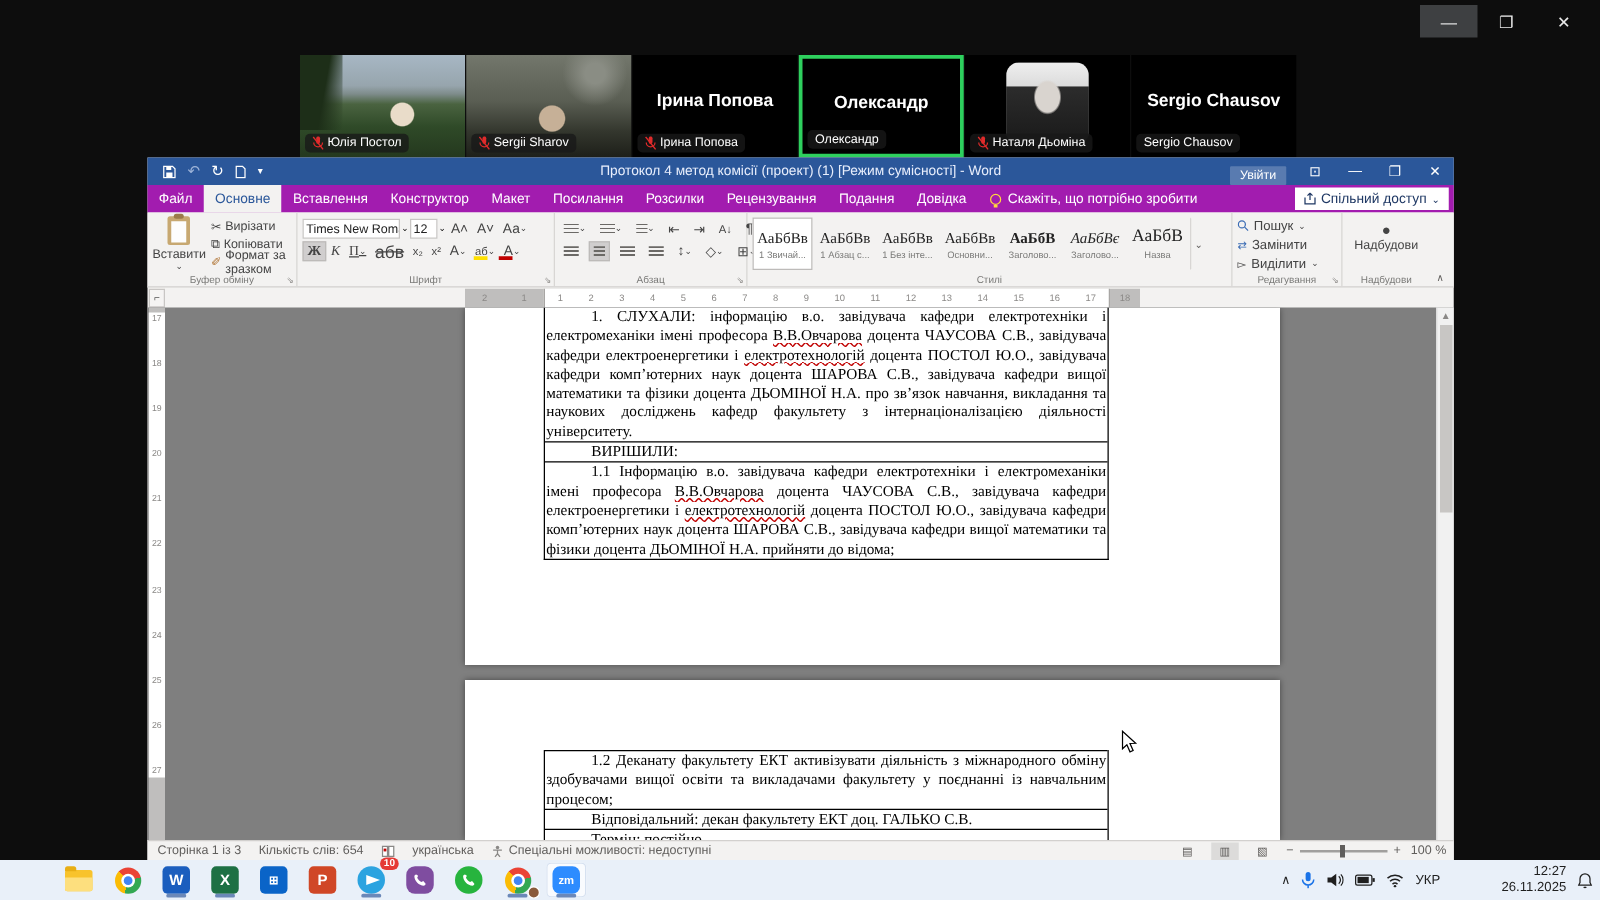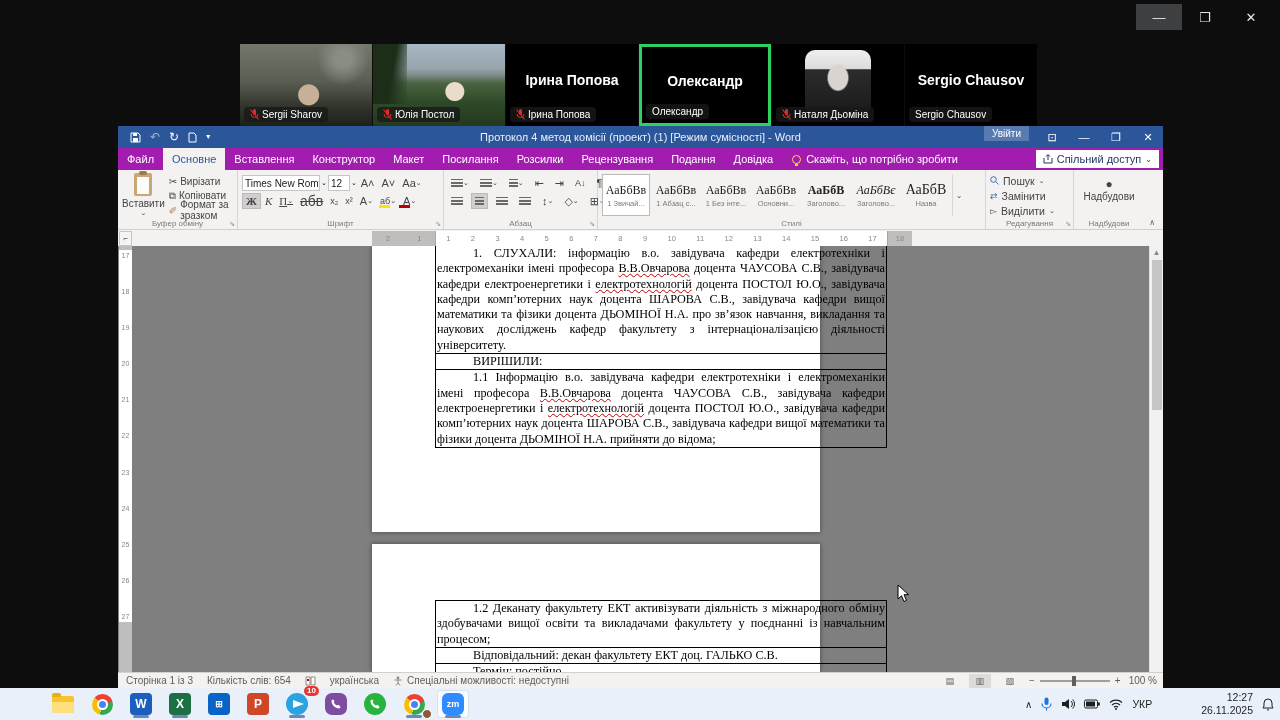--- a/index.html
+++ b/index.html
@@ -34,21 +34,21 @@
       background-color:#e8e8e8; }
   .mic-off { flex:0 0 auto; display:inline-block; }
 
   
   .word { position:absolute; left:118px; top:126px; width:1045px; height:562px; background:#f3f2f1; font-family:"Liberation Sans", sans-serif; }
 
   .w-titlebar { position:absolute; left:0; top:0; right:0; height:22px; background:#2b579a; color:#fff; font-size:11px; display:flex; align-items:center; }
   .qat { display:flex; align-items:center; gap:9px; padding-left:12px; }
   .qat span { font-size:12px; line-height:1; }
   .w-title { position:absolute; left:0; right:0; text-align:center; font-size:11px; color:#e8eefc; pointer-events:none; }
-  .w-title-right { position:absolute; right:0; top:0; height:22px; display:flex; align-items:flex-start; gap:2px;padding-left:20px; }
+  .w-title-right { position:absolute; right:0; top:0; height:22px; display:flex; align-items:flex-end; gap:2px;padding-left:20px; }
   .signin-btn { background:rgba(255,255,255,.22); color:#fff; font-size:10px; padding:2px 8px; border-radius:1px; margin-right:6px; }
   .w-ctrl { width:30px; height:22px; display:flex; align-items:center; justify-content:center; color:#fff; font-size:11px; }
 
   .w-tabs { position:absolute; left:0; top:22px; right:0; height:22px; background:#a21caf; display:flex; align-items:center; font-size:11px; color:#fff; }
   .w-tab { padding:3px 9px 4px; height:22px; display:flex; align-items:center; }
   .w-tab.active { background:#f3f2f1; color:#2b579a; }
   .tellme { display:flex; align-items:center; gap:5px; margin-left:10px; color:#fff; }
   .bulb { width:9px; height:9px; border:1px solid #ffd83d; border-radius:50%; position:relative; }
   .bulb::after { content:""; position:absolute; left:2px; bottom:-3px; width:3px; height:2px; background:#ffd83d; }
   .share-btn { position:absolute; right:4px; top:2px; height:18px; background:#fff; color:#1f3864; font-weight:normal; font-size:11px;
@@ -80,21 +80,21 @@
   .ed-cmd { display:flex; align-items:center; gap:4px; font-size:10.5px; color:#444; height:15px; }
 
   .w-ruler-h { position:absolute; left:254px; top:105px; width:540px; height:15px; background:#bfbebd; display:flex; font-size:7.5px; color:#8a8886; }
   .ruler-seg { display:flex; align-items:center; justify-content:space-around; height:100%; }
   .ruler-white { background:#fff; border-left:1px solid #a8a6a4; border-right:1px solid #a8a6a4; }
   .tab-selector { position:absolute; left:1px; top:105px; width:13px; height:15px; background:#f5f4f3; border:1px solid #c8c6c4; color:#555; font-size:8px; display:flex; align-items:center; justify-content:center; }
 
   .w-doc { position:absolute; left:0; top:120px; right:0; height:426px; background:#7f7f7f; overflow:hidden; }
   .w-vruler { position:absolute; left:1px; top:0; width:13px; height:100%; background:#bfbebd; }
   .w-vruler .vwhite { position:absolute; left:0; top:4px; width:100%; height:372px; background:#fff; display:flex; flex-direction:column; justify-content:space-between; align-items:center; font-size:7px; color:#8a8886; padding:2px 0; }
-  .page { position:absolute; left:254px; width:448px; background:#fff; box-shadow:0 0 5px rgba(0,0,0,.45); }
+  .page { position:absolute; left:254px; width:652px; background:#fff; box-shadow:0 0 5px rgba(0,0,0,.45); }
   .page1 { top:0; height:286px; }
   .page2 { top:298px; height:128px; }
   .dtable { position:absolute; left:63px; width:452px; border:1px solid #000; border-top:none; }
   .drow { border-top:1px solid #000; font-family:"Liberation Serif", serif; font-size:12.2px; line-height:15.3px; color:#000; text-align:justify; padding:0 1px; }
   .drow p { text-indent:36px; }
   .squiggle { text-decoration:underline; text-decoration-style:wavy; text-decoration-color:#c00000; text-decoration-thickness:1px; }
   .w-scroll { position:absolute; right:0; top:120px; width:14px; height:426px; background:#f1f1f1; border-left:1px solid #e0e0e0; }
   .w-scroll .arr { display:block; text-align:center; font-size:8px; color:#8a8886; padding-top:2px; }
   .w-scroll .thumb { position:absolute; left:2px; top:14px; width:10px; height:150px; background:#c8c6c4; }
 
@@ -152,38 +152,38 @@
       </div>
     <div class="zc-btn">
         <span>❐</span>
       </div>
     <div class="zc-btn">
         <span>✕</span>
       </div>
   </div>
 
   <div class="participants">
+    <div class="tile video-yulia">
+      <div class="tile-label">
+        <svg class="mic-off" width="9" height="11" viewBox="0 0 9 11">
+            <rect x="3" y="0" width="3" height="6" rx="1.5" fill="#e02b2b"></rect>
+            <path d="M1 5a3.5 3.5 0 0 0 7 0" stroke="#e02b2b" fill="none"></path>
+            <line x1="0.5" y1="0.5" x2="8.5" y2="10.5" stroke="#e02b2b" stroke-width="1.2"></line>
+          </svg>
+        <span>Юлія Постол</span>
+      </div>
+    </div>
     <div class="tile video-sergii">
       <div class="tile-label">
         <svg class="mic-off" width="9" height="11" viewBox="0 0 9 11">
             <rect x="3" y="0" width="3" height="6" rx="1.5" fill="#e02b2b"></rect>
             <path d="M1 5a3.5 3.5 0 0 0 7 0" stroke="#e02b2b" fill="none"></path>
             <line x1="0.5" y1="0.5" x2="8.5" y2="10.5" stroke="#e02b2b" stroke-width="1.2"></line>
           </svg>
         <span>Sergii Sharov</span>
-      </div>
-    </div>
-    <div class="tile video-yulia">
-      <div class="tile-label">
-        <svg class="mic-off" width="9" height="11" viewBox="0 0 9 11">
-            <rect x="3" y="0" width="3" height="6" rx="1.5" fill="#e02b2b"></rect>
-            <path d="M1 5a3.5 3.5 0 0 0 7 0" stroke="#e02b2b" fill="none"></path>
-            <line x1="0.5" y1="0.5" x2="8.5" y2="10.5" stroke="#e02b2b" stroke-width="1.2"></line>
-          </svg>
-        <span>Юлія Постол</span>
       </div>
     </div>
     <div class="tile">
       <div class="tile-center-name">Ірина Попова</div>
       <div class="tile-label">
         <svg class="mic-off" width="9" height="11" viewBox="0 0 9 11">
             <rect x="3" y="0" width="3" height="6" rx="1.5" fill="#e02b2b"></rect>
             <path d="M1 5a3.5 3.5 0 0 0 7 0" stroke="#e02b2b" fill="none"></path>
             <line x1="0.5" y1="0.5" x2="8.5" y2="10.5" stroke="#e02b2b" stroke-width="1.2"></line>
           </svg>

